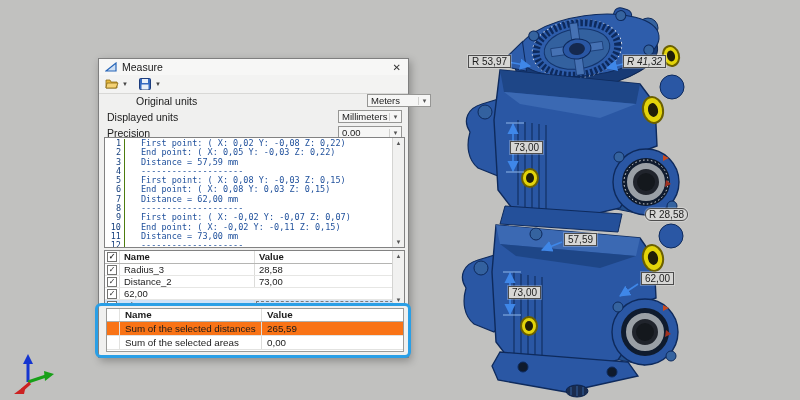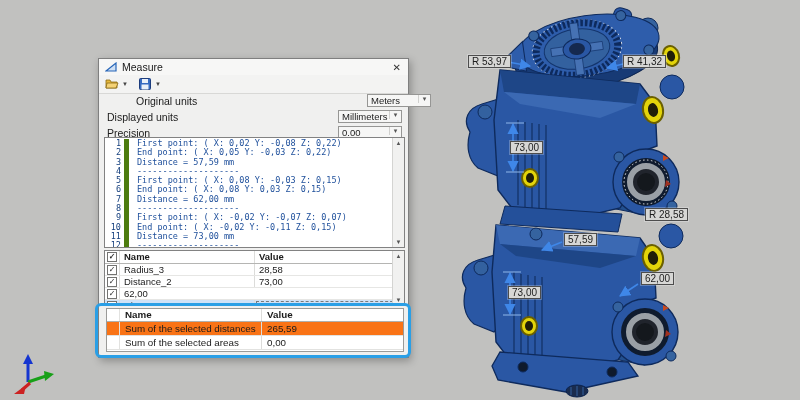--- a/index.html
+++ b/index.html
@@ -25,32 +25,32 @@
   #close-btn{margin-left:auto;margin-right:7px;font-size:10px;color:#333;cursor:default;}
   #toolbar{position:absolute;left:0;top:16px;right:0;height:18px;background:#f3f3f2;
            border-bottom:1px solid #d8d8d6;display:flex;align-items:center;padding-left:6px;}
   .tbtn{display:flex;align-items:center;margin-right:10px;}
   .tbtn svg{width:14px;height:12px;}
   .caret{font-size:6px;color:#444;margin-left:3px;}
 
   .unit-row{position:absolute;left:0;right:0;height:16px;}
   .unit-label{position:absolute;left:8px;top:2px;font-size:10.5px;color:#1b1b1b;}
   .combo{position:absolute;left:239px;width:64px;height:13px;background:#f6f6f5;
-         border:1px solid #969694;box-sizing:border-box;display:flex;align-items:flex-start;}
+         border:1px solid #969694;box-sizing:border-box;display:flex;align-items:center;}
   .combo-val{flex:1;font-size:9.5px;color:#1b1b1b;padding-left:3px;white-space:nowrap;overflow:hidden;}
   .combo-arrow{width:11px;text-align:center;font-size:7px;color:#555;border-left:1px solid #d0d0ce;}
 
   
   #log{position:absolute;left:5px;top:78px;width:301px;height:111px;background:#fff;
        border:1px solid #828282;box-sizing:border-box;overflow:hidden;}
   #log-lines{position:absolute;left:0;top:1px;right:12px;}
   .log-line{display:flex;height:9.3px;line-height:9.3px;
             font-family:"DejaVu Sans Mono",monospace;font-size:8.5px;}
   .log-num{width:16px;text-align:right;color:#16407e;padding-right:3px;}
-  .log-text{border-left:5px solid #4d7c0f;padding-left:8px;color:#1e4f9b;white-space:pre;}
+  .log-text{border-left:1px solid #4d7c0f;padding-left:16px;color:#1e4f9b;white-space:pre;}
   .vscroll{position:absolute;right:0;top:0;bottom:0;width:11px;background:#f1f1f0;
            border-left:1px solid #d4d4d2;display:flex;flex-direction:column;
            justify-content:space-between;align-items:center;}
   .vscroll span{font-size:6px;color:#555;line-height:10px;}
 
   
   #mtable{position:absolute;left:5px;top:191px;width:301px;height:56px;background:#fff;
           border:1px solid #828282;box-sizing:border-box;overflow:hidden;}
   .mrow{display:flex;height:11px;line-height:11px;font-size:9.5px;color:#1b1b1b;
         border-bottom:1px solid #e6e6e4;}
@@ -205,25 +205,25 @@
       <line x1="503" y1="272" x2="521" y2="272"></line>
         <line x1="503" y1="315" x2="521" y2="315"></line>
     </g>
   </g>
 </svg>
 
 <div>
 
     <div class="anno" style="left: 468px; top: 55px;">R 53,97</div>
 
-    <div class="anno" style="left: 623px; top: 55px;">R 41,32</div>
+    <div class="anno" style="left: 623px; top: 55px; font-style: italic;">R 41,32</div>
 
     <div class="anno" style="left: 510px; top: 141px;">73,00</div>
 
-    <div class="anno" style="left: 645px; top: 208px;">R 28,58</div>
+    <div class="anno" style="left: 645px; top: 208px; border-radius: 6px;">R 28,58</div>
 
     <div class="anno" style="left: 564px; top: 233px;">57,59</div>
 
     <div class="anno" style="left: 641px; top: 272px;">62,00</div>
 
     <div class="anno" style="left: 508px; top: 286px;">73,00</div>
   </div>
 
 <div id="dialog">
   <div id="titlebar">

